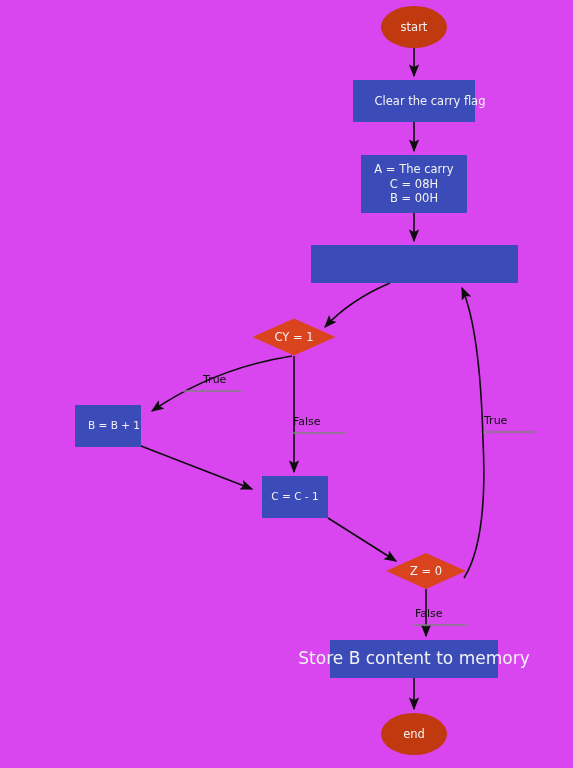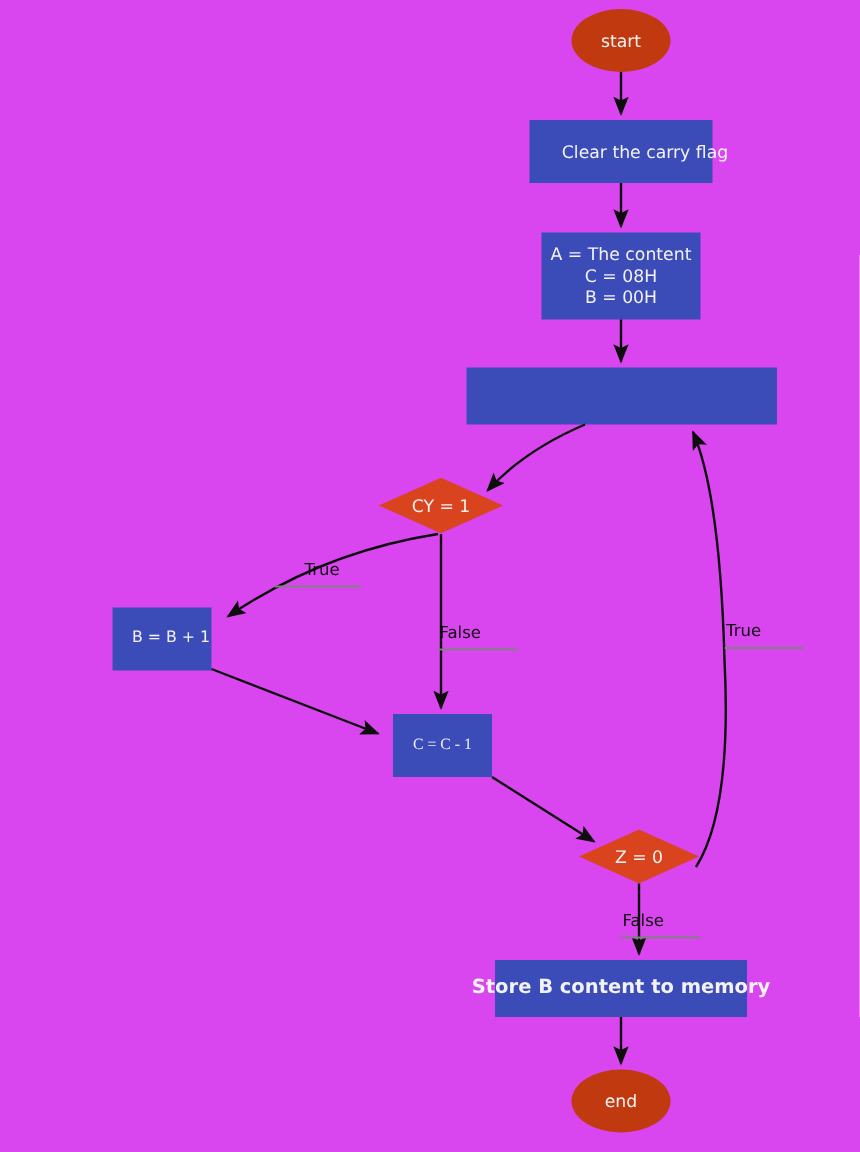--- a/index.html
+++ b/index.html
@@ -111,34 +111,34 @@
       <line x1="292" y1="433" x2="345" y2="433"></line>
       <line x1="483" y1="432" x2="536" y2="432"></line>
       <line x1="414" y1="625" x2="467" y2="625"></line>
     </g>
   </svg>
 
   <div class="node-label" style="left:381px; top:6px; width:66px; height:42px; font-size:11.5px;">start</div>
 
   <div class="node-label" style="left:353px; top:80px; width:122px; height:42px; font-size:11.5px;padding-left:16px;">Clear the carry flag</div>
 
-  <div class="node-label" style="left:361px; top:155px; width:106px; height:58px; font-size:11.5px;">A = The content
+  <div class="node-label" style="left:361px; top:155px; width:106px; height:58px; font-size:11.5px;">A = The carry
 C = 08H
 B = 00H</div>
 
 
   <div class="node-label" style="left:252px; top:319px; width:84px; height:37px; font-size:11.5px;">CY = 1</div>
 
   <div class="node-label" style="left:75px; top:405px; width:78px; height:42px; font-size:10.5px;">B = B + 1</div>
 
-  <div class="node-label" style="left:262px; top:476px; width:66px; height:42px; font-size:10.5px;font-family:Liberation Serif, serif;">C = C - 1</div>
+  <div class="node-label" style="left:262px; top:476px; width:66px; height:42px; font-size:10.5px;">C = C - 1</div>
 
   <div class="node-label" style="left:386px; top:553px; width:80px; height:36px; font-size:11.5px;">Z = 0</div>
 
-  <div class="node-label" style="left:330px; top:640px; width:168px; height:38px; font-size:13px;font-weight:bold;">Store B content to memory</div>
+  <div class="node-label" style="left:330px; top:640px; width:168px; height:38px; font-size:17px;">Store B content to memory</div>
 
   <div class="node-label" style="left:381px; top:713px; width:66px; height:42px; font-size:11.5px;">end</div>
 
   <div class="edge-label" style="left:203px; top:373px;">True</div>
 
   <div class="edge-label" style="left:293px; top:415px;">False</div>
 
   <div class="edge-label" style="left:484px; top:414px;">True</div>
 
   <div class="edge-label" style="left:415px; top:607px;">False</div>

